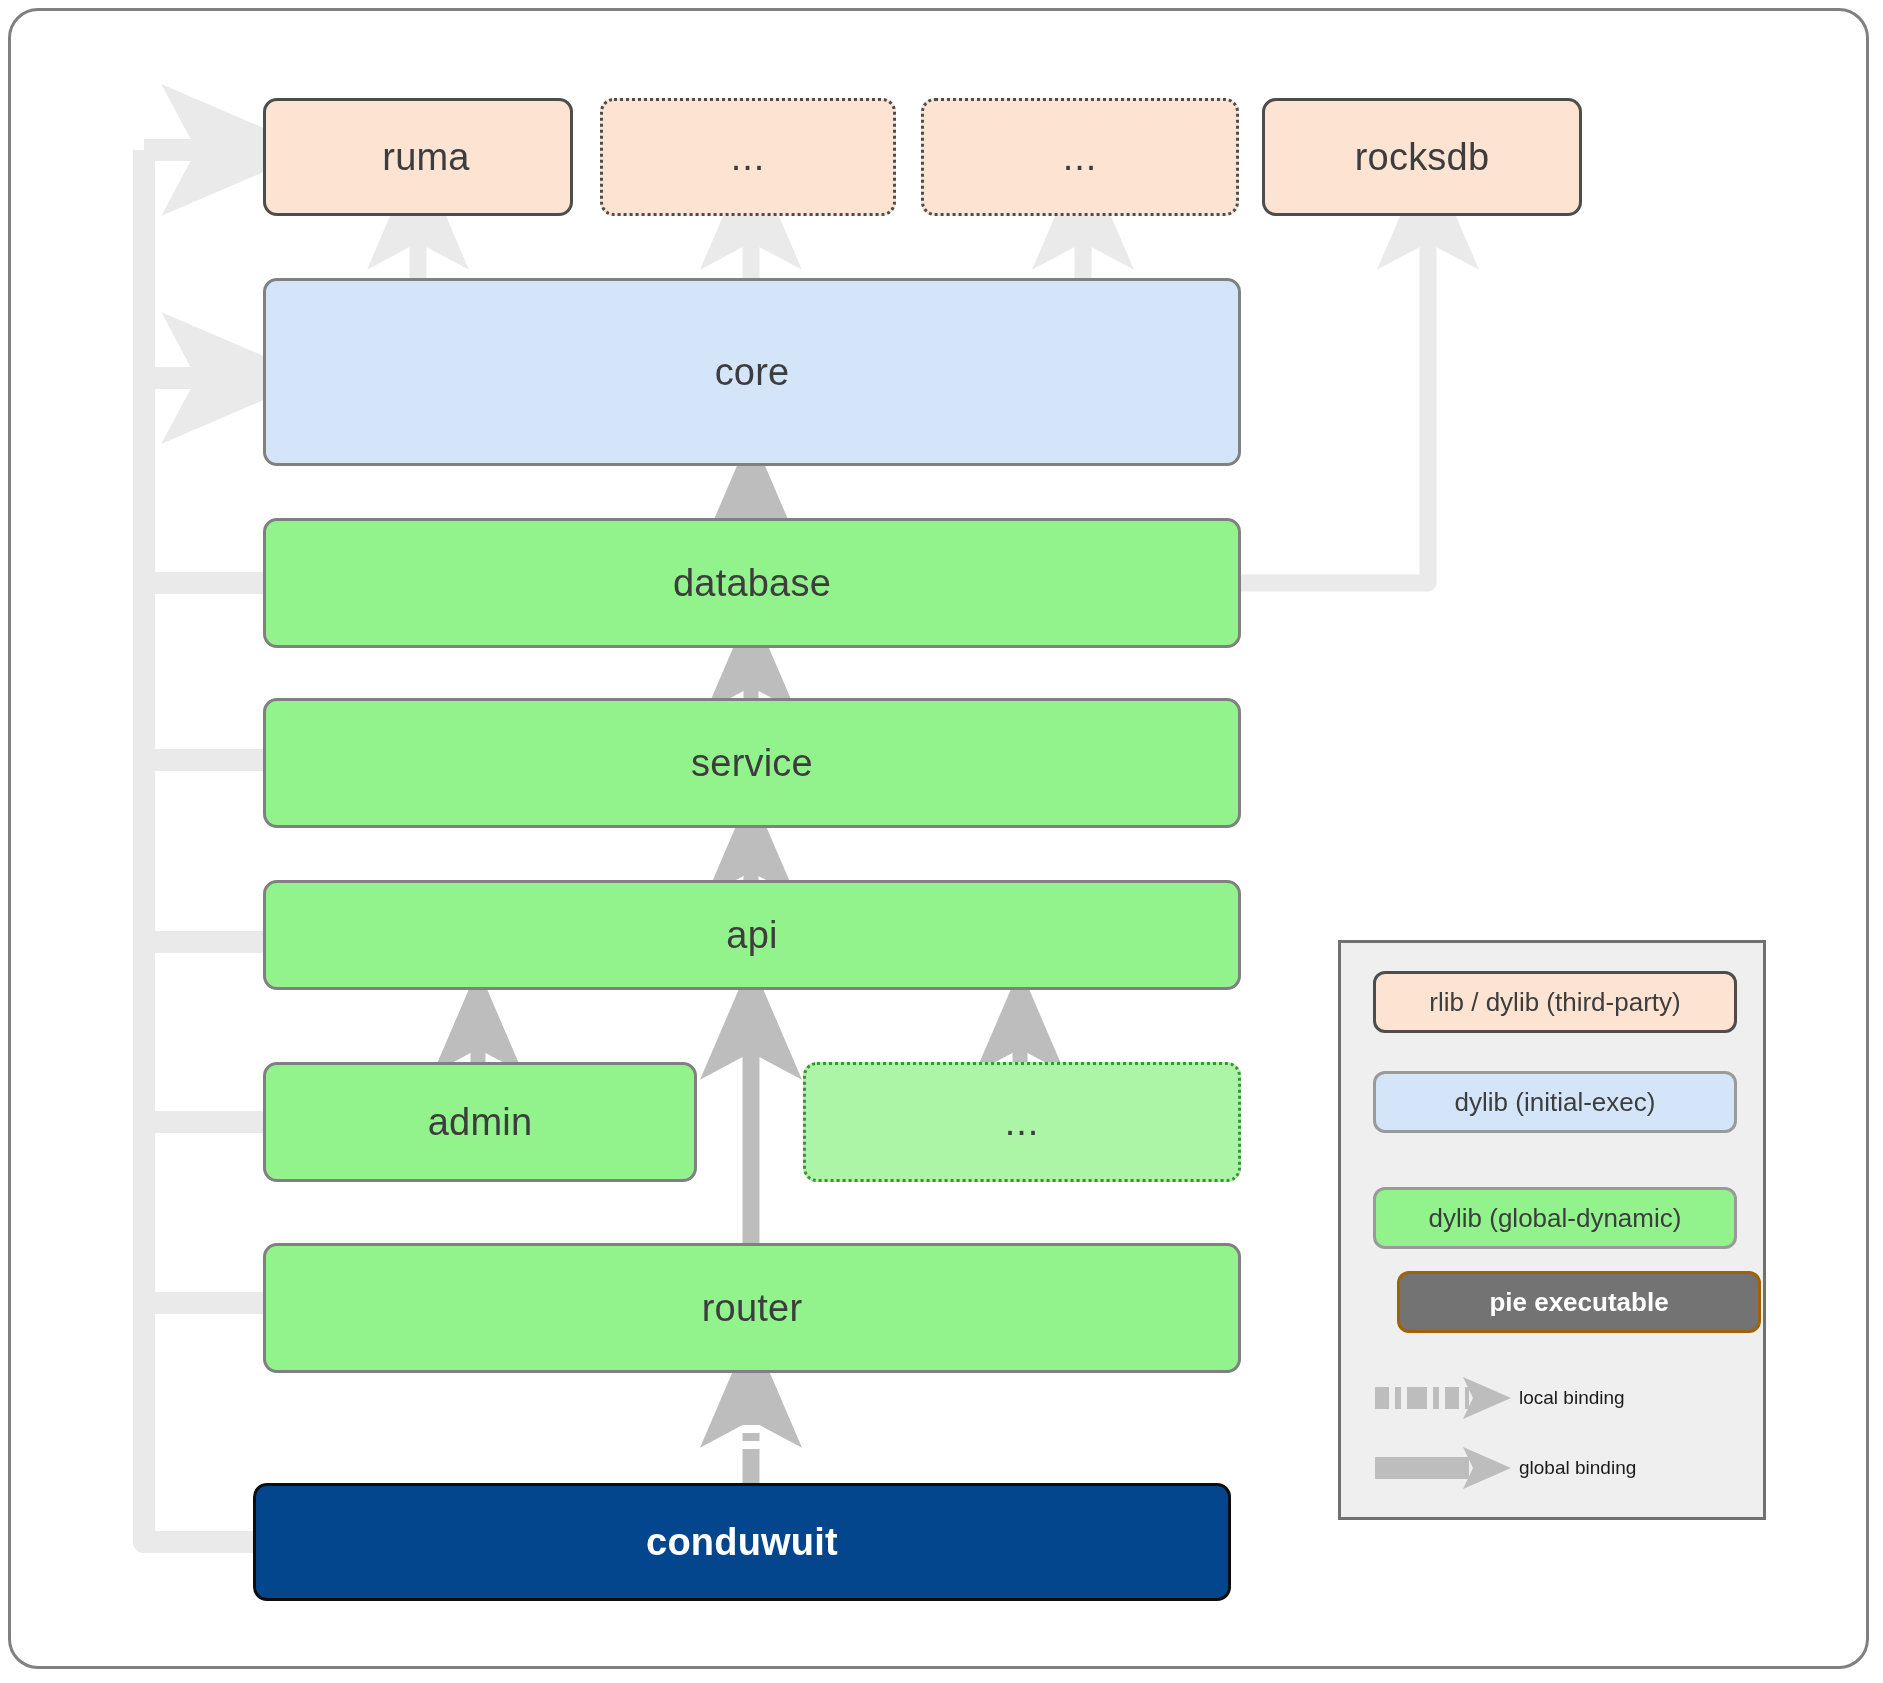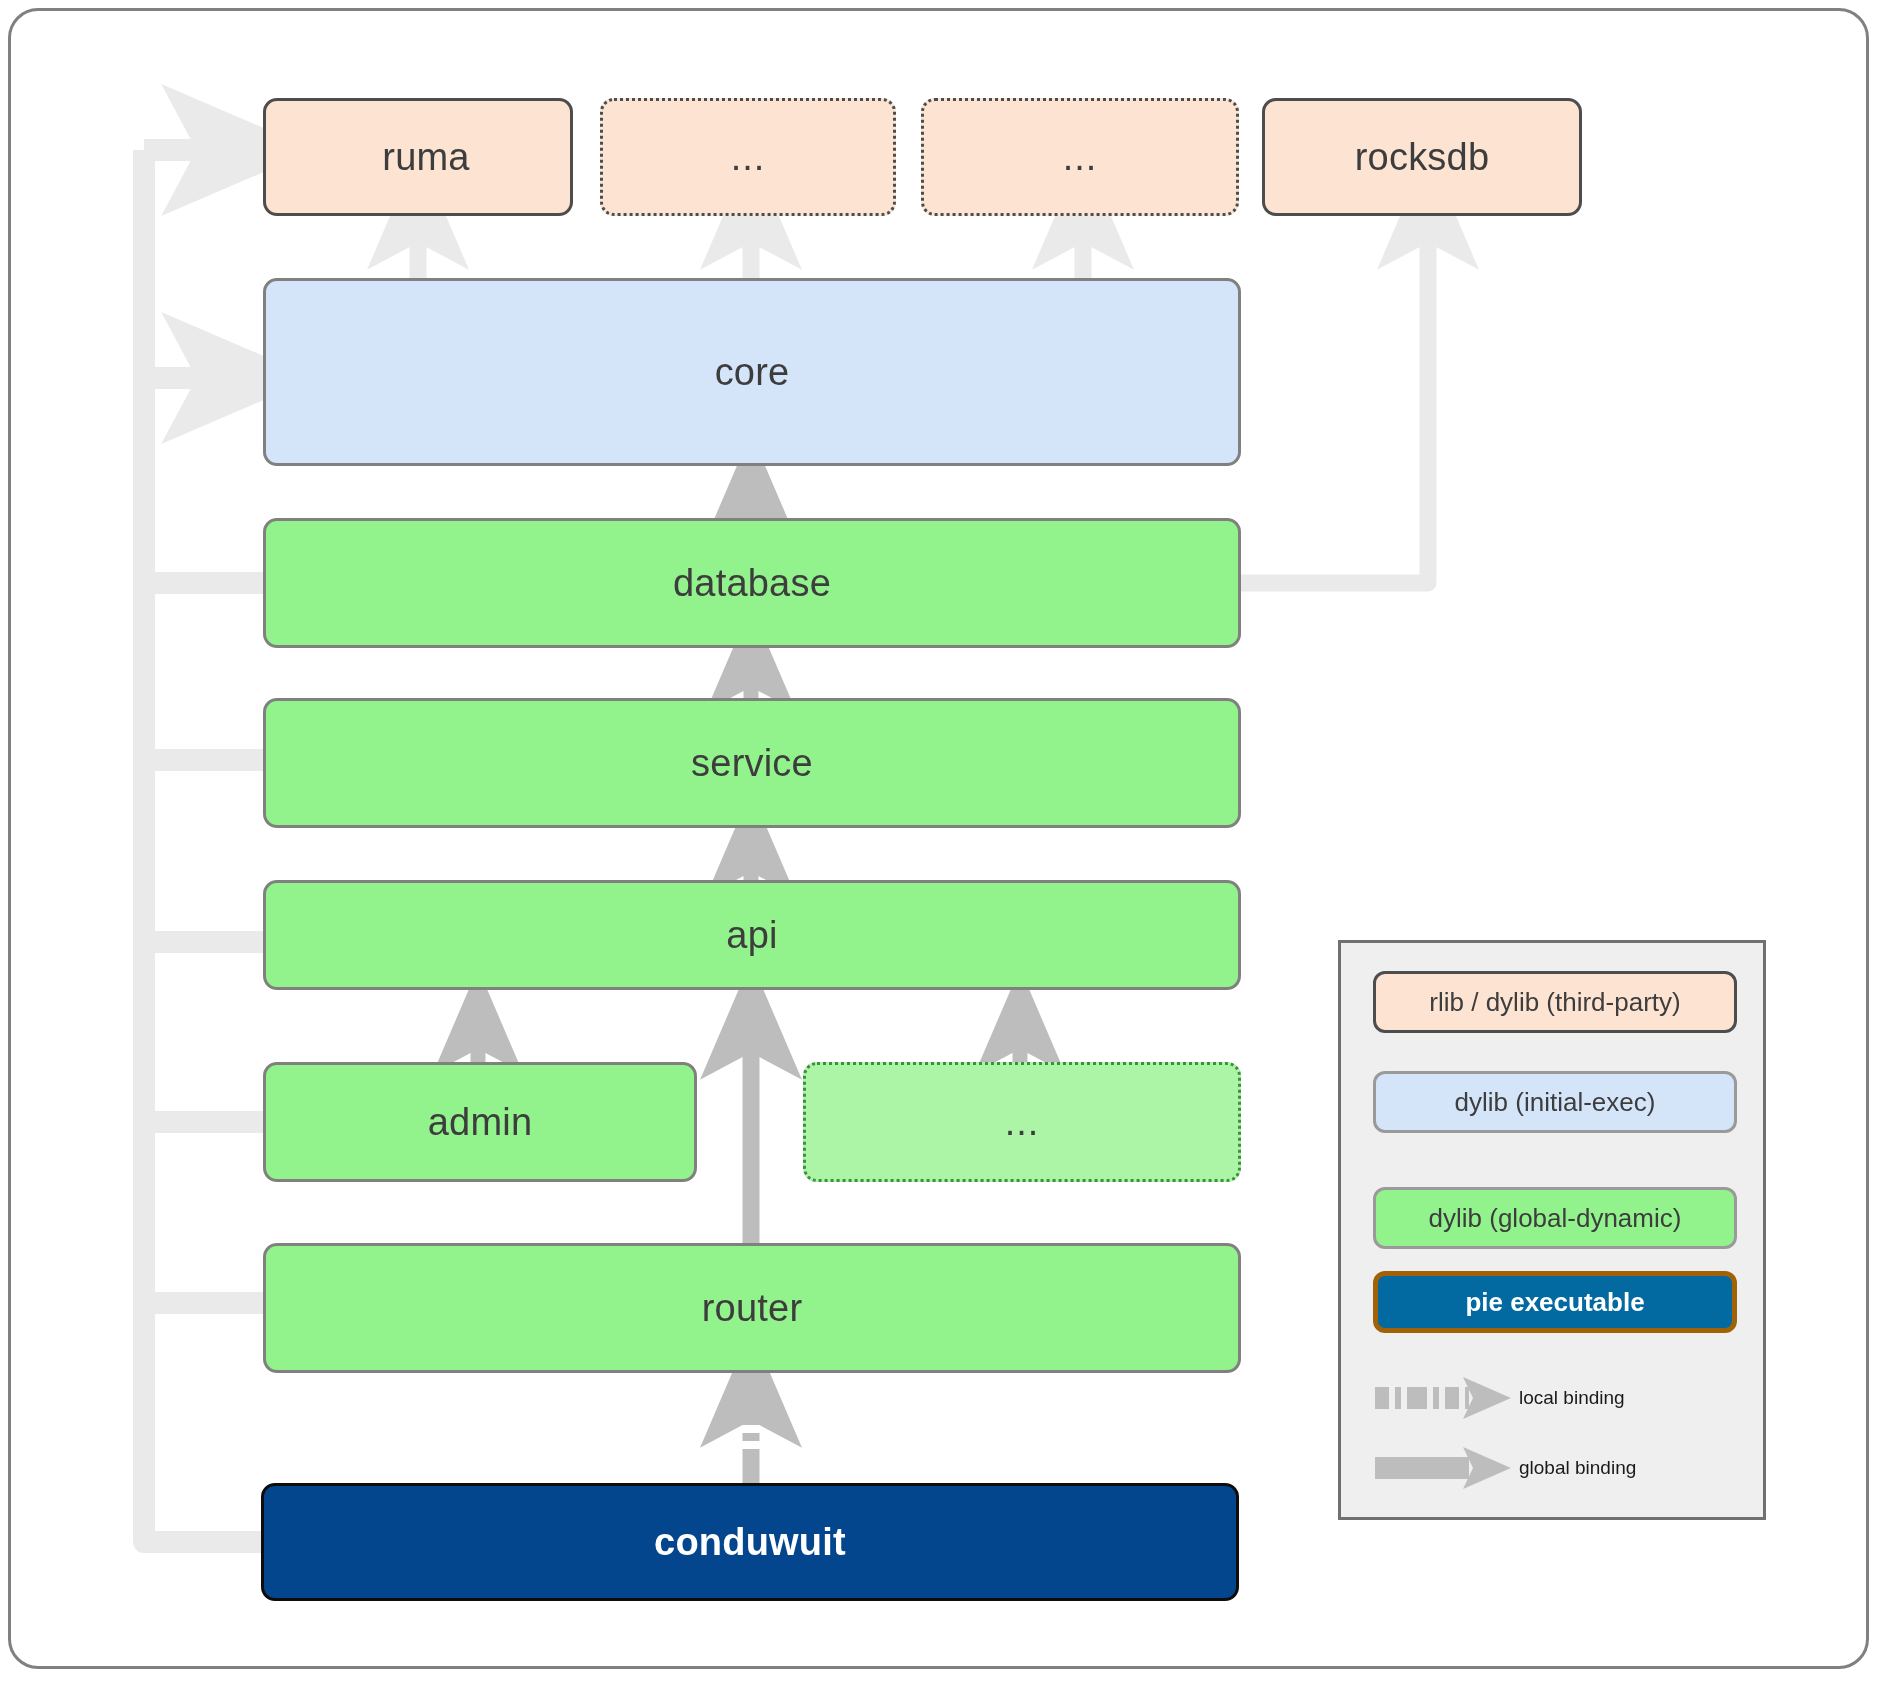--- a/index.html
+++ b/index.html
@@ -95,21 +95,21 @@
     display: flex;
     align-items: center;
     justify-content: center;
     border-radius: 12px;
     font-size: 26px;
     color: #3d3d3d;
   }
   .lg-box.third { background:#fce3d2; border:3px solid #4d4d4d; }
   .lg-box.initial { background:#d4e5fa; border:3px solid #9a9a9a; }
   .lg-box.global { background:#92f28c; border:3px solid #9a9a9a; }
-  .lg-box.pie { background:#0369a1; border:5px solid #a16207; color:#fff; font-weight:bold; }
+  .lg-box.pie { background:#737373; border:3px solid #a16207; color:#fff; font-weight:bold;margin-left:24px; }
 
   .lg-row {
     position: absolute;
     left: 28px;
     width: 372px;
     height: 54px;
     display: flex;
     align-items: center;
   }
   .lg-row .arrowcell { width: 150px; height: 54px; }
@@ -235,21 +235,21 @@
   </div>
 
   <div class="node global-dotted" style="left:803px; top:1062px; width:438px; height:120px;">
     <span class="lbl dots">...</span>
   </div>
 
   <div class="node global" style="left:263px; top:1243px; width:978px; height:130px;">
     <span class="lbl">router</span>
   </div>
 
-  <div class="node pie" style="left:261px; top:1483px; width:978px; height:118px;">
+  <div class="node pie" style="left:253px; top:1483px; width:978px; height:118px;">
     <span class="lbl">conduwuit</span>
   </div>
 
   <div id="legend">
     <div class="lg-box third" style="top:28px;">
       <span>rlib / dylib (third-party)</span>
     </div>
     <div class="lg-box initial" style="top:128px;">
       <span>dylib (initial-exec)</span>
     </div>

